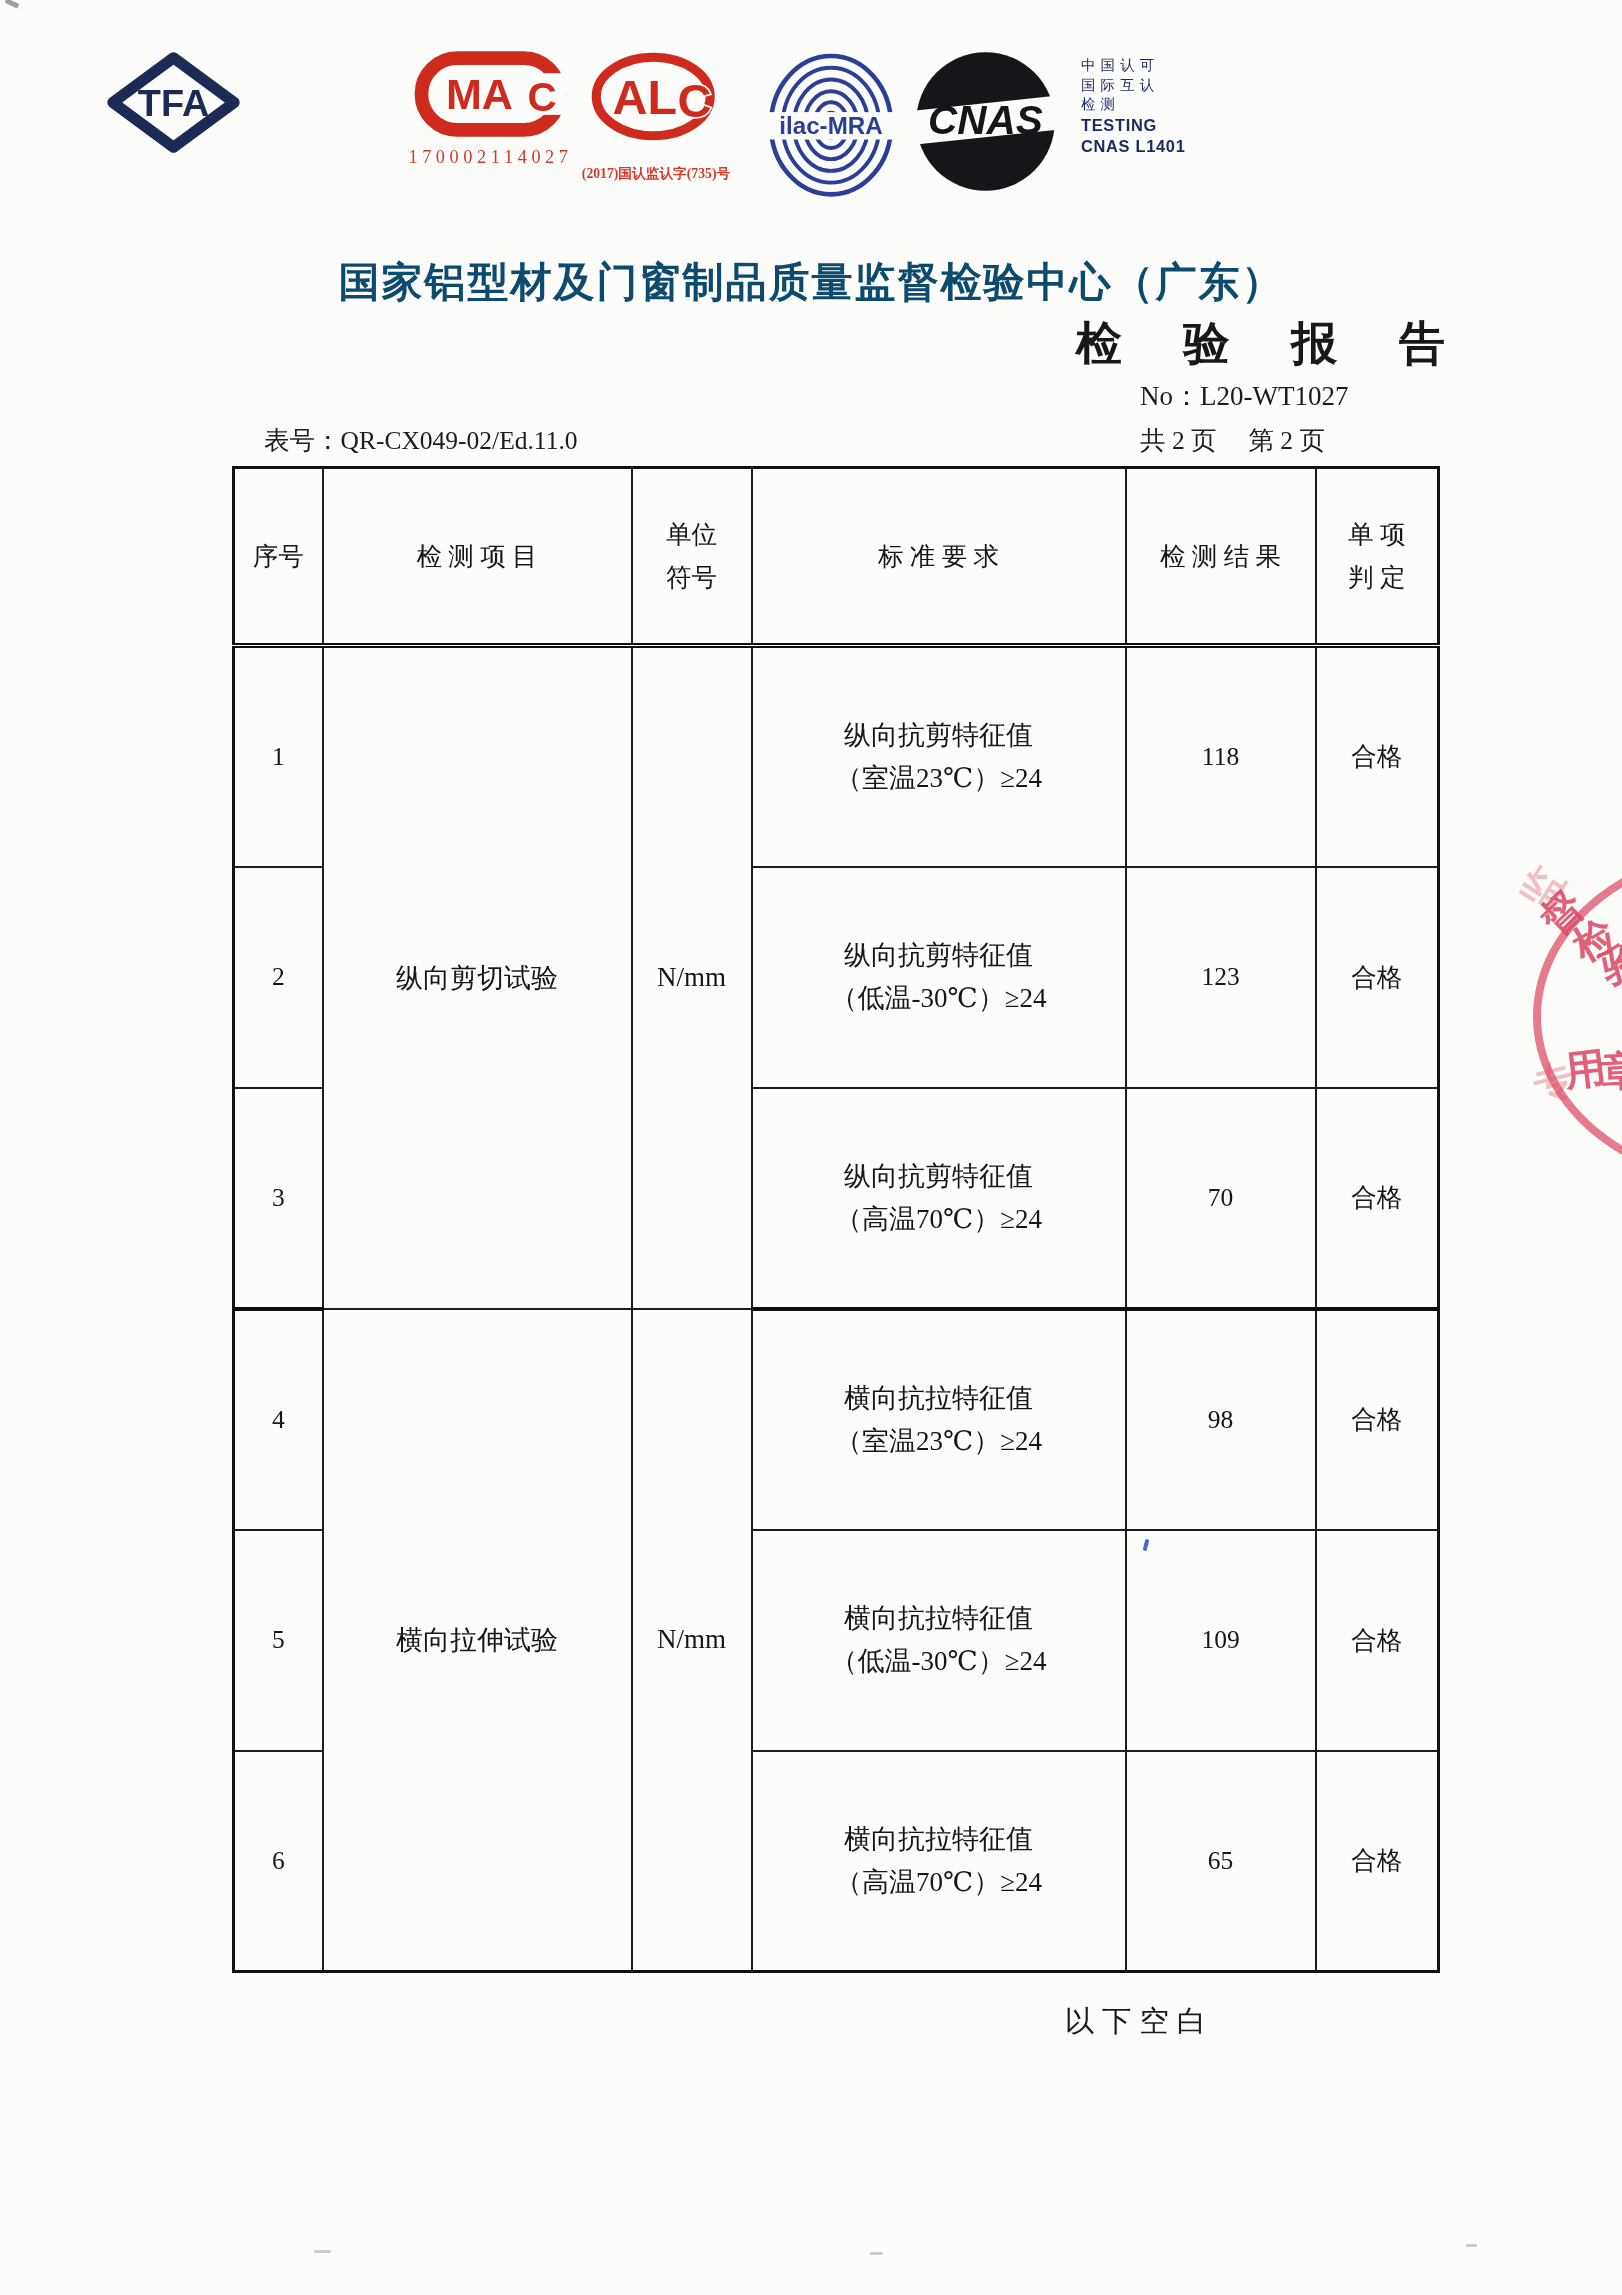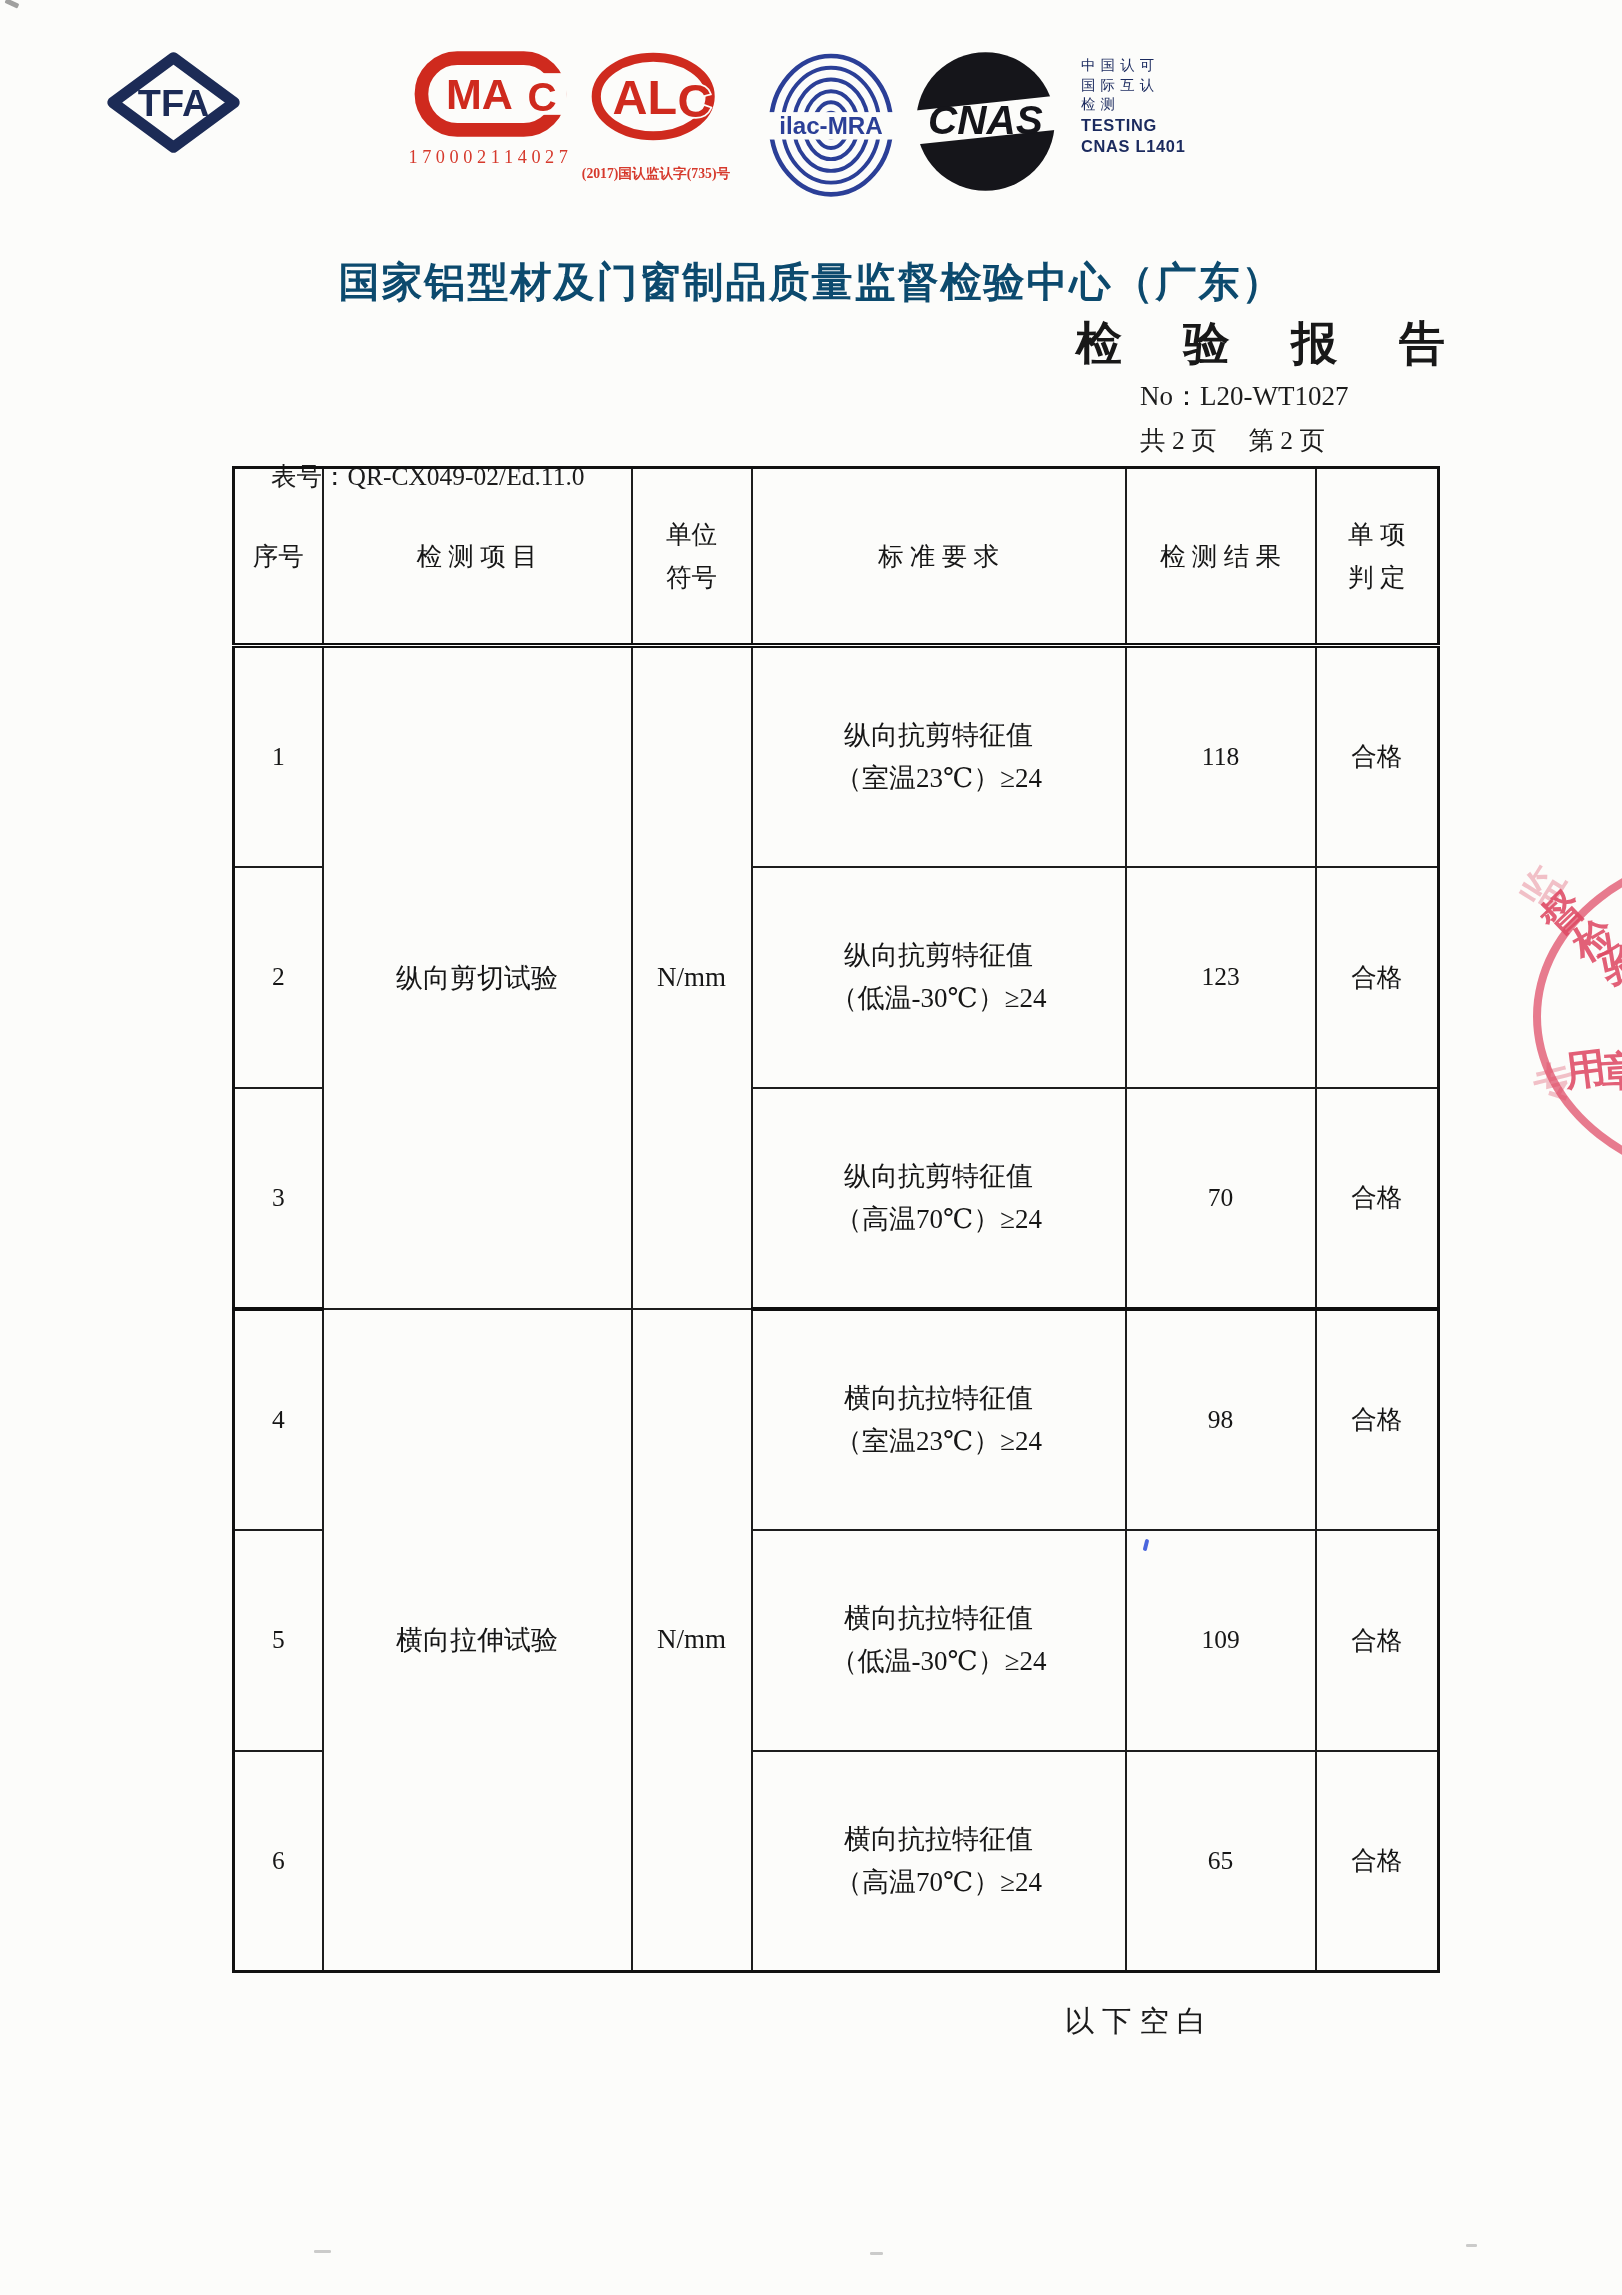--- a/index.html
+++ b/index.html
@@ -32,21 +32,21 @@
   
   .org-title{
     left:0;top:255px;width:1623px;text-align:center;
     font-size:41px;font-weight:600;letter-spacing:2px;color:#0c4a6e;
   }
   .report-title{
     left:0;top:313px;width:1453px;text-align:right;
     font-size:46px;font-weight:600;letter-spacing:7.9px;color:#181818;
   }
   .no-line{left:1140px;top:378px;font-size:27px;}
-  .form-line{left:271px;top:423px;font-size:25.5px;margin-top:36px;}
+  .form-line{left:264px;top:423px;font-size:25.5px;}
   .page-line{left:1140px;top:423px;font-size:25.5px;}
 
   
   .tbl-wrap{left:232px;top:466px;}
   table{border-collapse:collapse;table-layout:fixed;width:1205px;border:3.3px solid #111;}
   th,td{
     border:2px solid #1d1d1d;padding:0;text-align:center;vertical-align:middle;
     font-size:25.5px;font-weight:400;color:#161616;
   }
   thead tr{height:178px;}

